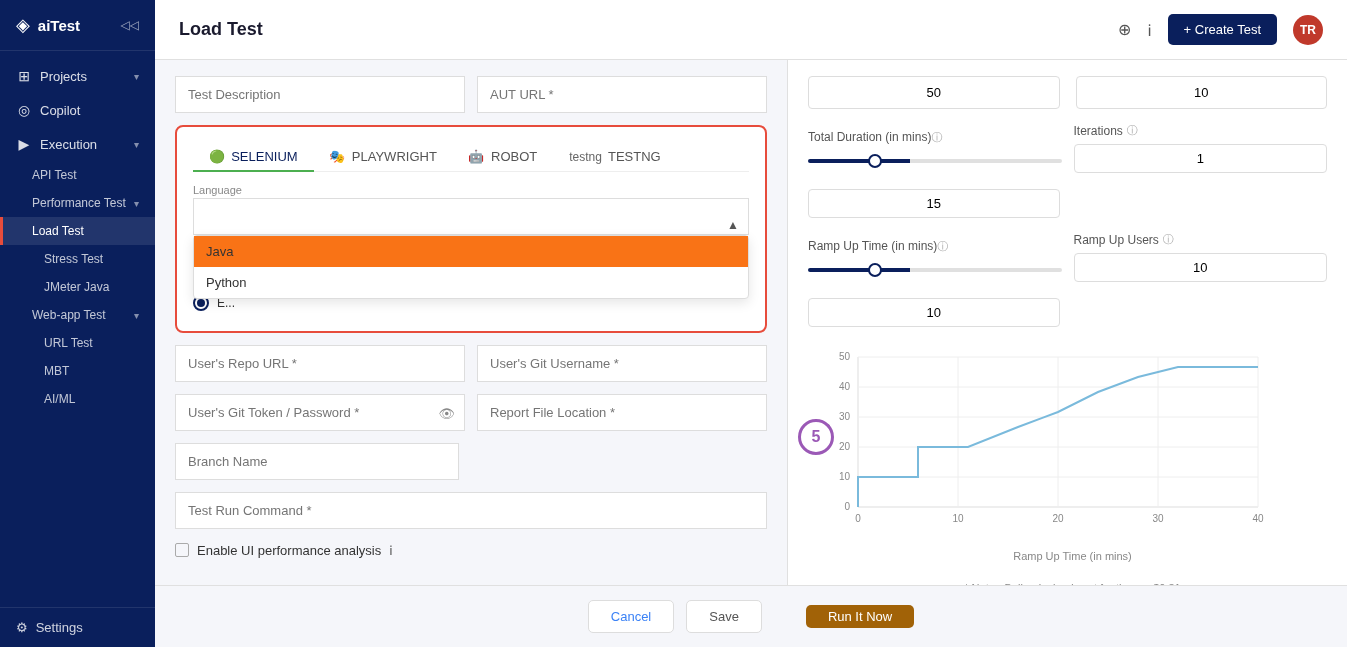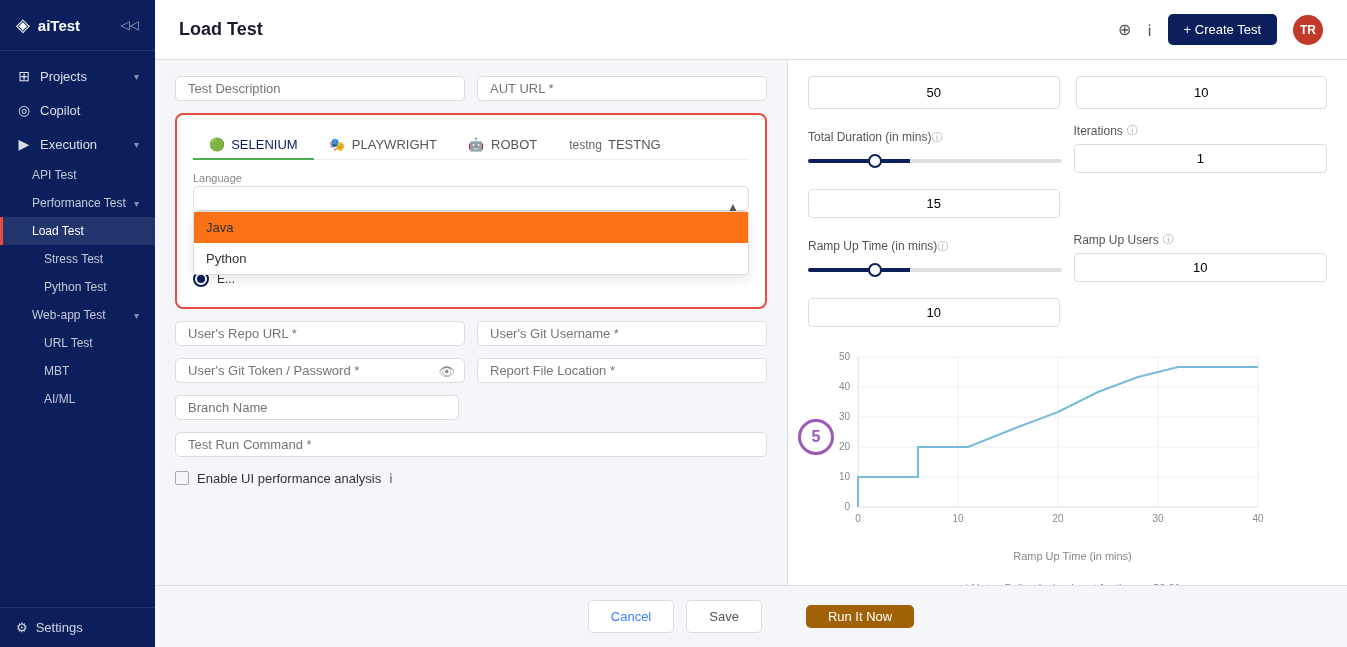--- a/index.html
+++ b/index.html
@@ -27,21 +27,21 @@
     .avatar { width: 30px; height: 30px; background: #c0392b; border-radius: 50%; display: flex; align-items: center; justify-content: center; color: #fff; font-size: 12px; font-weight: 600; }
 
     
     .content { display: flex; flex: 1; overflow: hidden; }
     .left-panel { flex: 1; padding: 16px 20px; overflow-y: auto; background: #f5f6fa; }
     .right-panel { width: 560px; padding: 16px 20px; overflow-y: auto; background: #fff; border-left: 1px solid #e0e0e0; }
 
     
     .form-row { display: flex; gap: 12px; margin-bottom: 12px; }
     .form-field { flex: 1; position: relative; }
-    .form-input { width: 100%; padding: 4px 12px; border: 1px solid #ddd; border-radius: 5px; font-size: 13px; color: #555; background: #fff; outline: none; }
+    .form-input { width: 100%; padding: 10px 12px; border: 1px solid #ddd; border-radius: 0; font-size: 13px; color: #555; background: #fff; outline: none; }
     .input-icon { position: absolute; right: 10px; top: 50%; transform: translateY(-50%); color: #888; cursor: pointer; }
 
     
     .tab-card { border: 2px solid #e74c3c; border-radius: 8px; padding: 16px; margin-bottom: 12px; background: #fff; position: relative; }
     .tab-headers { display: flex; gap: 0; margin-bottom: 12px; border-bottom: 1px solid #eee; padding-bottom: 8px; }
     .tab-header { display: flex; align-items: center; gap: 6px; padding: 6px 16px; cursor: pointer; font-size: 13px; font-weight: 500; color: #555; border-bottom: 2px solid transparent; margin-bottom: -9px; }
     .tab-header.active { color: #0a1f5c; border-bottom: 2px solid #4caf50; }
 
     
     .dropdown-wrapper { position: relative; margin-bottom: 8px; }
@@ -116,21 +116,21 @@
       <span>Performance Test</span>
       <span style="font-size:10px; color:rgba(255,255,255,0.5);">▾</span>
     </div>
     <div class="sidebar-sub-item active-item">
       <span>Load Test</span>
     </div>
     <div class="sidebar-sub-item" style="padding-left:44px;">
       <span>Stress Test</span>
     </div>
     <div class="sidebar-sub-item" style="padding-left:44px;">
-      <span>Python Test</span>
+      <span>JMeter Java</span>
     </div>
     <div class="sidebar-sub-item" style="display:flex; align-items:center; justify-content:space-between; padding-left:32px;">
       <span>Web-app Test</span>
       <span style="font-size:10px; color:rgba(255,255,255,0.5);">▾</span>
     </div>
     <div class="sidebar-sub-item" style="padding-left:44px;">
       <span>URL Test</span>
     </div>
     <div class="sidebar-sub-item" style="padding-left:44px;">
       <span>MBT</span>

